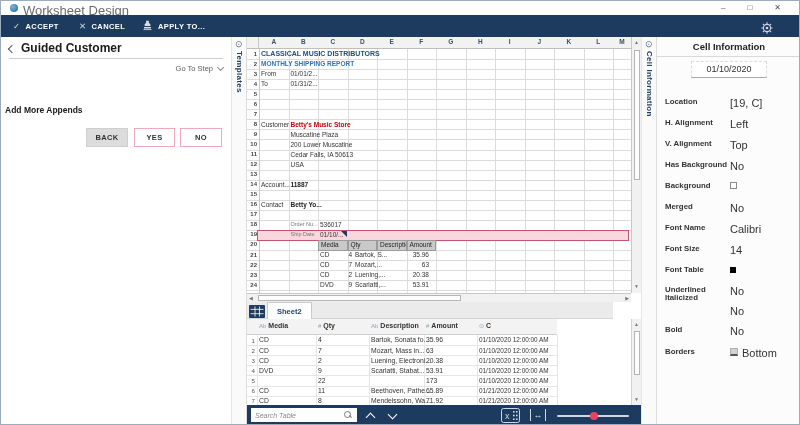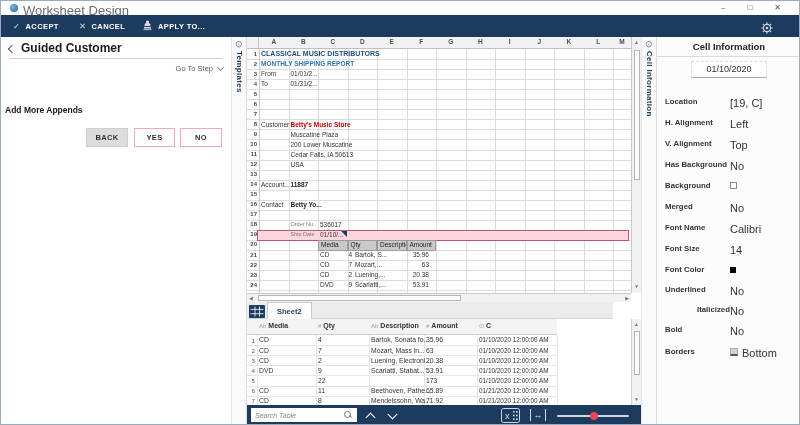--- a/index.html
+++ b/index.html
@@ -443,25 +443,25 @@
         <div class="fl" style="top: 123px;">Has Background</div>
         <div class="fv" style="top: 123px;">No</div>
         <div class="fl" style="top: 144px;">Background</div>
         <div class="sw-empty" style="top: 145px;"></div>
         <div class="fl" style="top: 165px;">Merged</div>
         <div class="fv" style="top: 165px;">No</div>
         <div class="fl" style="top: 186px;">Font Name</div>
         <div class="fv" style="top: 186px;">Calibri</div>
         <div class="fl" style="top: 207px;">Font Size</div>
         <div class="fv" style="top: 207px;">14</div>
-        <div class="fl" style="top: 228px;">Font Color</div>
+        <div class="fl" style="top: 228px;">Font Table</div>
         <div class="sw-black" style="top: 229.5px;"></div>
         <div class="fl" style="top: 248px;">Underlined</div>
         <div class="fv" style="top: 248px;">No</div>
-        <div class="fl" style="top: 268px; margin-left: 32px;">Italicized</div>
+        <div class="fl" style="top: 256px;">Italicized</div>
         <div class="fv" style="top: 268px;">No</div>
         <div class="fl" style="top: 288px;">Bold</div>
         <div class="fv" style="top: 288px;">No</div>
         <div class="fl" style="top: 310px;">Borders</div>
         <div class="sw-border" style="top: 310.5px;"></div>
         <div class="fv" style="top: 310px; left: 85px;">Bottom</div>
       </div>
   </div>
 
 </div>

